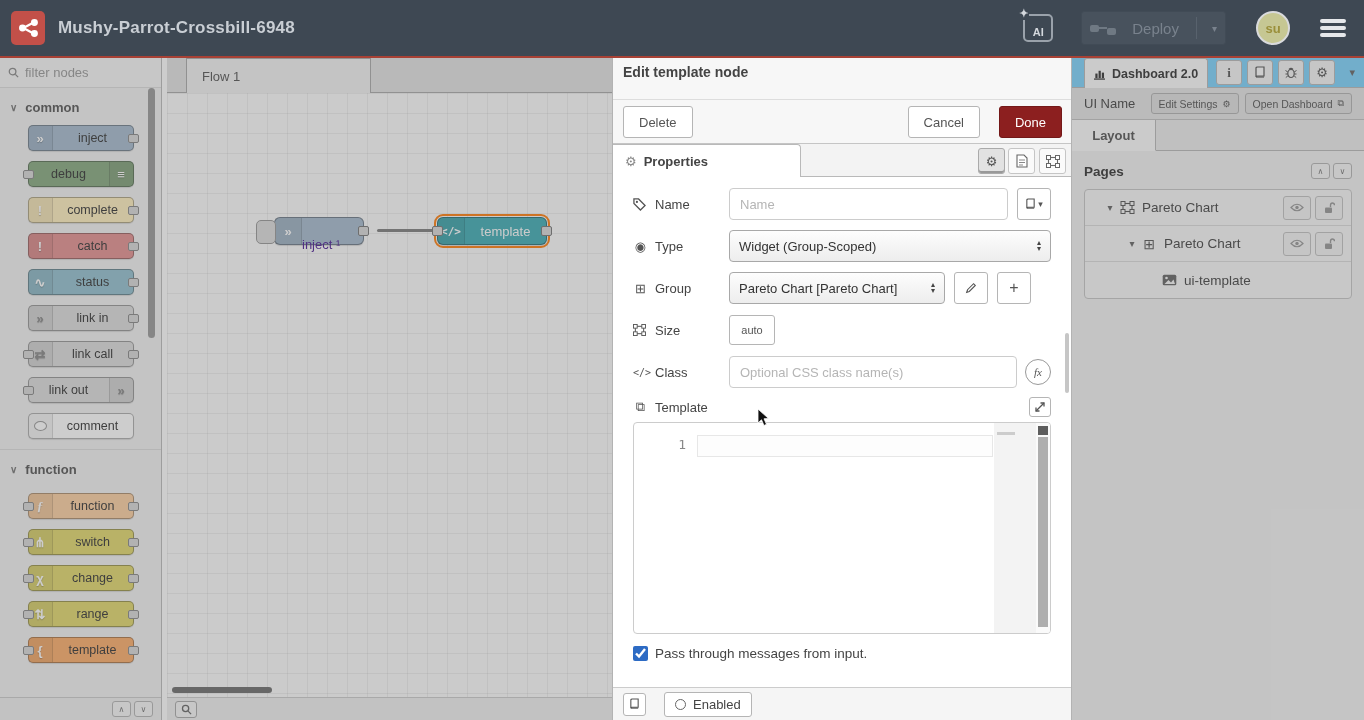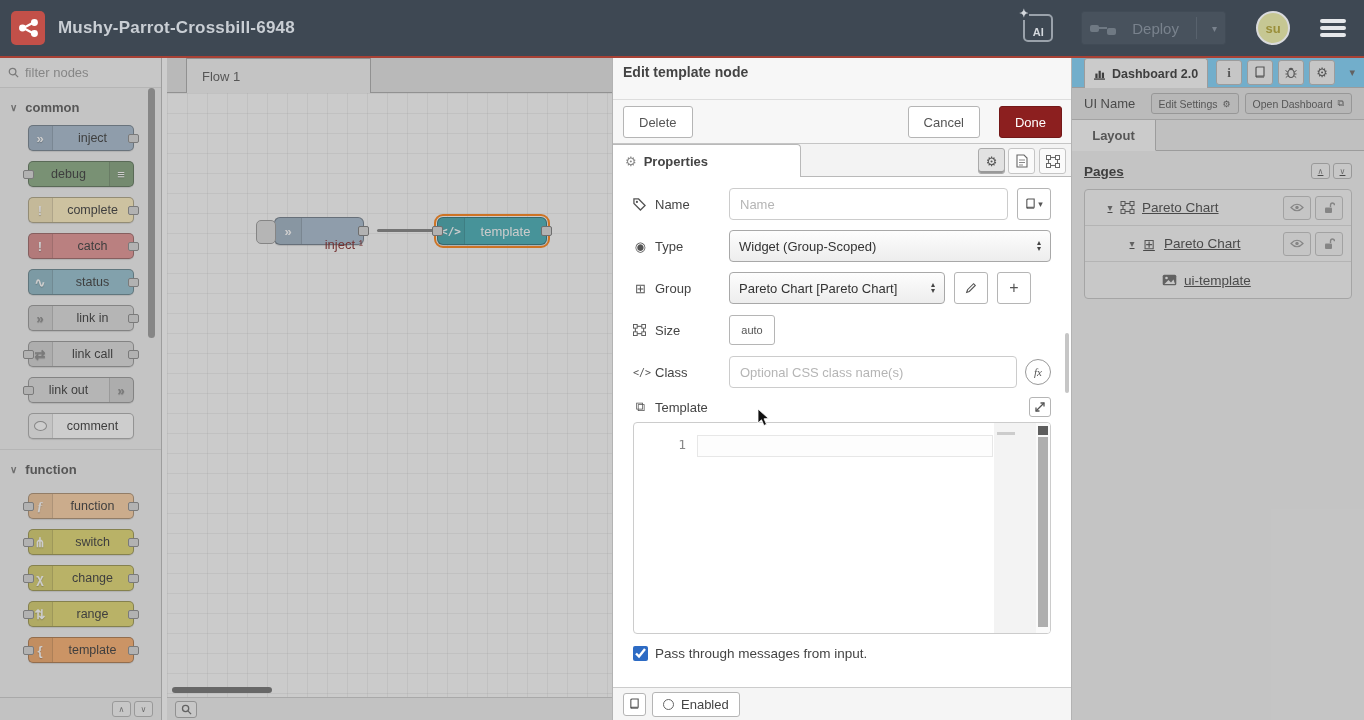--- a/index.html
+++ b/index.html
@@ -57,21 +57,21 @@
   
   .tabbar { height:35px; background:#e2e2e2; border-bottom:1px solid #aaa; position:relative; }
   .flow-tab { position:absolute; left:19px; top:0; width:185px; height:35px; background:#f2f2f2; border:1px solid #aaa; border-bottom:none; display:flex; align-items:center; padding-left:15px; font-size:13px; color:#555; }
   .grid { position:absolute; left:0; top:35px; right:0; bottom:23px;
     background-color:#fcfcfc;
     background-image:linear-gradient(rgba(0,0,0,.055) 1px, transparent 1px),linear-gradient(90deg, rgba(0,0,0,.055) 1px, transparent 1px);
     background-size:20px 20px; }
   .cnode { position:absolute; height:28px; border:1px solid rgba(0,0,0,.35); border-radius:6px; display:flex; align-items:center; box-shadow:0 1px 1px rgba(0,0,0,.15); }
   .cnode .nicon { width:27px; align-self:stretch; display:flex; align-items:center; justify-content:center; background:rgba(0,0,0,.06); border-right:1px solid rgba(0,0,0,.12); color:#fff; font-weight:bold; }
   #inject-node { left:107px; top:124px; width:90px; background:#a6bbcf; }
-  #inject-node .nlabel { flex:1; text-align:right; font-size:13px; color:#7f1d1d;margin-top:26px; }
+  #inject-node .nlabel { flex:1; text-align:left; font-size:13px; color:#4c1d95;margin-top:26px; }
   .inject-button { position:absolute; left:-19px; top:2px; width:20px; height:24px; background:#ddd; border:1px solid #999; border-radius:5px; }
   #template-node { left:270px; top:124px; width:110px; background:#3FADB5; outline:2px solid #ff7f0e; outline-offset:1px; }
   #template-node .nicon { font-size:11px; font-family:"DejaVu Sans Mono", monospace; }
   #template-node .nlabel { flex:1; text-align:center; font-size:13px; color:#fdfdfd; }
   .cport { position:absolute; width:11px; height:10px; background:#d9d9d9; border:1px solid #777; border-radius:2px; top:8px; }
   .wire { position:absolute; left:210px; top:136px; width:62px; height:3px; background:#7f7f7f; border-radius:2px; }
   .canvas-footer { position:absolute; left:0; right:0; bottom:0; height:23px; background:#f0f0f0; border-top:1px solid #ccc; display:flex; align-items:center; padding:0 8px; }
   .zoom-btn { width:22px; height:17px; border:1px solid #aaa; background:#f6f6f6; border-radius:3px; display:flex; align-items:center; justify-content:center; }
   .hscroll { position:absolute; left:5px; bottom:27px; width:100px; height:6px; background:#6e6e6e; border-radius:3px; }
 
@@ -105,38 +105,38 @@
   .editor { position:relative; height:212px; border:1px solid #ccc; border-radius:4px; background:#fff; overflow:hidden; }
   .ed-gutter { position:absolute; left:0; top:14px; width:52px; text-align:right; font-family:"DejaVu Sans Mono",monospace; font-size:13px; color:#888; }
   .ed-curline { position:absolute; left:63px; right:57px; top:12px; height:22px; border:1px solid #e7e7e7; background:#fdfdfd; }
   .ed-minimap { position:absolute; right:14px; top:0; bottom:0; width:42px; background:#f3f3f3; }
   .ed-minimap i { position:absolute; left:3px; top:9px; width:18px; height:3px; background:#ccc; }
   .ed-scroll { position:absolute; right:0; top:0; bottom:0; width:14px; background:#fafafa; }
   .ed-thumb-cap { position:absolute; right:2px; top:3px; width:10px; height:9px; background:#5d5d5d; }
   .ed-thumb { position:absolute; right:2px; top:14px; bottom:6px; width:10px; background:#aeaeae; }
   .chk-row { display:flex; align-items:center; gap:7px; margin-top:12px; font-size:13.5px; color:#444; }
   .chk-row input { width:15px; height:15px; accent-color:#2d6bc4; }
-  .tray-footer { position:absolute; left:0; right:0; bottom:0; height:33px; background:#f5f5f5; border-top:1px solid #ccc; display:flex; align-items:center; padding:0 10px; gap:6px; }
+  .tray-footer { position:absolute; left:0; right:0; bottom:0; height:33px; background:#f5f5f5; border-top:1px solid #ccc; display:flex; align-items:center; padding:0 10px; gap:18px; }
   .ft-book { width:23px; height:23px; border:1px solid #b5b5b5; background:#fff; border-radius:3px; display:flex; align-items:center; justify-content:center; }
   .ft-enabled { height:25px; border:1px solid #b5b5b5; background:#fff; border-radius:3px; display:flex; align-items:center; gap:7px; padding:0 10px; font-size:13px; color:#444; }
   .radio-dot { width:11px; height:11px; border:1.5px solid #666; border-radius:50%; }
   .tray-scroll { position:absolute; right:2px; top:275px; width:4px; height:60px; background:#c6c6c6; border-radius:2px; }
   .cursor-arrow { position:absolute; left:144px; top:350px; z-index:25; }
 
   
   .sb-tabs { height:30px; background:#7dd3fc; border-bottom:1px solid #b9b9b9; position:relative; }
   .db-tab { position:absolute; left:12px; top:0; height:30px; width:124px; background:#fdfdfd; border:1px solid #b9b9b9; border-bottom:none; border-radius:3px 3px 0 0; display:flex; align-items:center; gap:6px; padding-left:8px; font-weight:bold; font-size:12.5px; color:#333; }
   .sb-ibtn { position:absolute; top:2px; width:26px; height:25px; border:1px solid #b9b9b9; background:#f5f5f5; border-radius:3px; display:flex; align-items:center; justify-content:center; color:#555; font-size:13px; }
   .sb-caret { position:absolute; right:9px; top:8px; color:#666; font-size:11px; }
   .sb-toolbar { height:32px; background:#e6e6e6; border-bottom:1px solid #c2c2c2; display:flex; align-items:center; padding:0 12px; gap:6px; }
   .sb-toolbar .uiname { font-size:13px; color:#444; flex:1; }
   .sb-mini { height:21px; border:1px solid #b2b2b2; background:#e0e0e0; border-radius:3px; font-size:10.5px; color:#555; display:flex; align-items:center; gap:5px; padding:0 7px; }
   .sb-subtabs { height:31px; background:#ececec; border-bottom:1px solid #b9b9b9; position:relative; }
   .layout-tab { position:absolute; left:0; top:0; height:31px; width:84px; background:#fdfdfd; border-right:1px solid #b9b9b9; border-bottom:1px solid #fdfdfd; display:flex; align-items:center; justify-content:center; font-weight:bold; font-size:13px; color:#555; }
-  .sb-content { padding:12px 12px 0 12px;text-decoration:underline; }
+  .sb-content { padding:12px 12px 0 12px; }
   .pages-hdr { display:flex; align-items:center; }
   .pages-hdr .ptitle { font-weight:bold; font-size:13.5px; color:#333; flex:1; }
   .hint { font-style:italic; font-size:11.5px; color:#8a8a8a; line-height:1.6; margin-top:9px; }
   .tree { margin-top:10px; border:1px solid #c6c6c6; border-radius:4px; background:#f8f8f8; }
   .trow { height:36px; display:flex; align-items:center; border-bottom:1px solid #dcdcdc; }
   .trow:last-child { border-bottom:none; }
   .trow .chev { width:14px; font-size:10px; color:#666; text-align:center; }
   .trow .tico { width:20px; display:flex; justify-content:center; color:#555; font-size:14px; }
   .trow .tlabel { margin-left:5px; font-size:13.5px; color:#444; flex:1; }
   .trow-btns { display:flex; gap:4px; margin-right:8px; }

